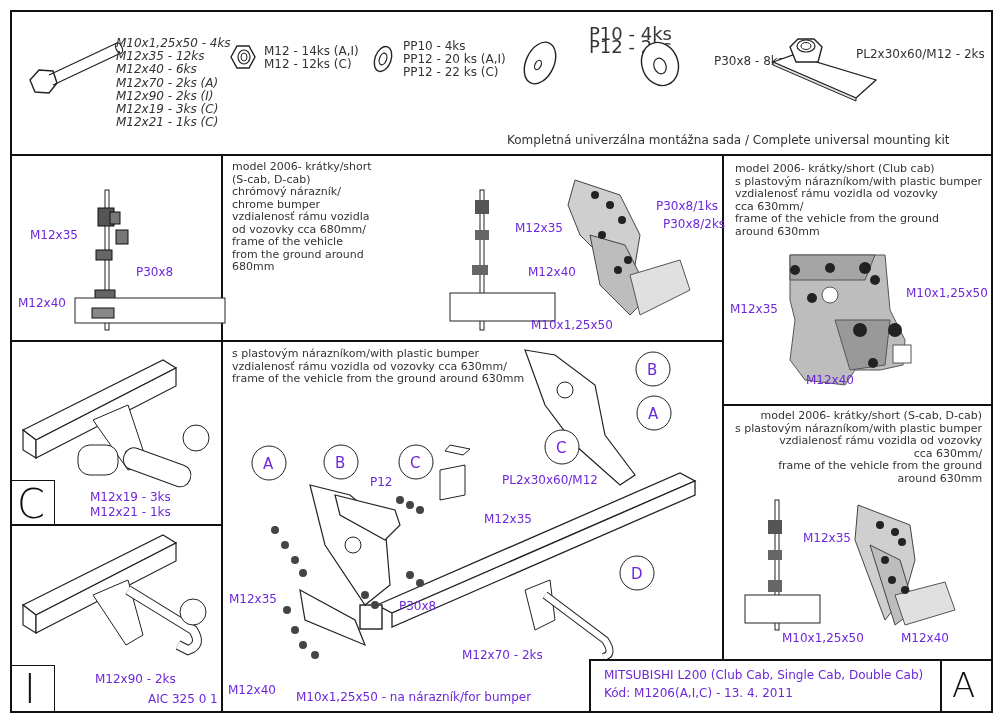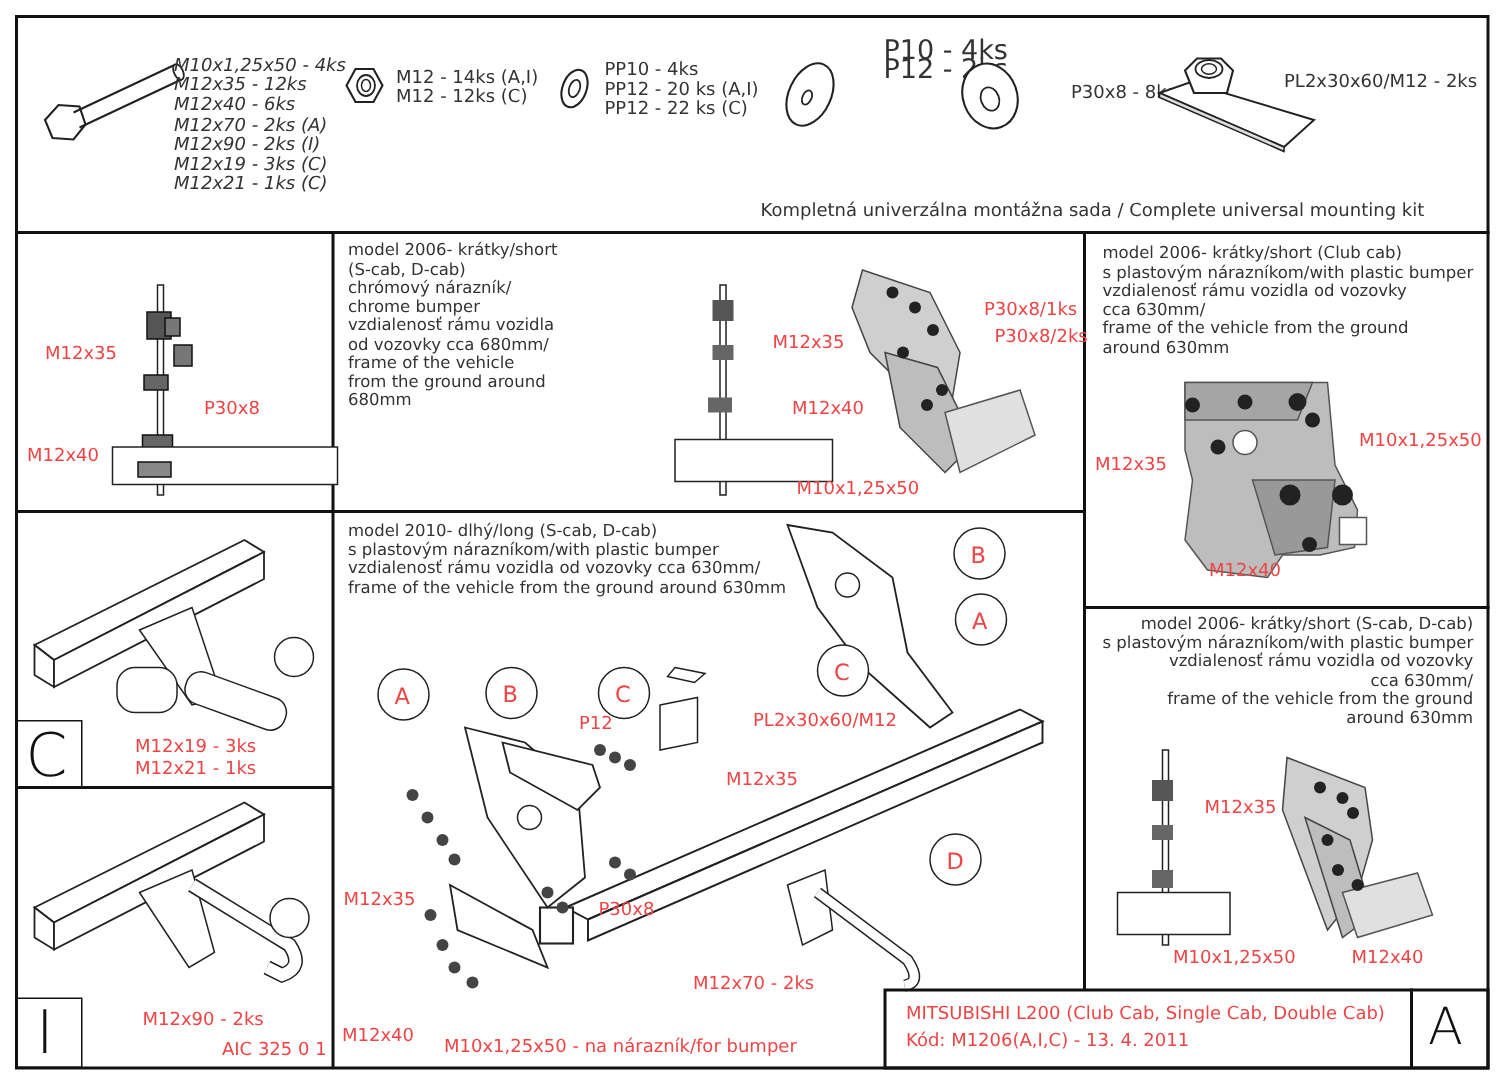--- a/index.html
+++ b/index.html
@@ -1,20 +1,20 @@
 <!DOCTYPE html>
 <html><head>
 <meta charset="utf-8">
 <style>
   html,body{margin:0;padding:0;background:#fff;}
   body{width:1000px;height:722px;position:relative;overflow:hidden;font-family:"DejaVu Sans","Liberation Sans",sans-serif;color:#222;}
   .frame{position:absolute;border:2px solid #111;box-sizing:border-box;}
   .line{position:absolute;background:#111;}
   .txt{position:absolute;font-size:11px;line-height:12.5px;color:#333;white-space:nowrap;}
-  .lbl{position:absolute;font-size:12px;color:#ef4444;white-space:nowrap;}
+  .lbl{position:absolute;font-size:12px;color:#6d28d9;white-space:nowrap;}
   .lines div{white-space:nowrap;}
   svg{position:absolute;overflow:visible;}
   .big{position:absolute;font-size:40px;font-weight:300;color:#111;line-height:1;}
 </style>
 </head>
 <body>
 
 <div class="frame" style="left:10px;top:10px;width:983px;height:703px;"></div>
 <div class="line" style="left:10px;top:154px;width:983px;height:2px;"></div>
 <div class="line" style="left:221px;top:155px;width:2px;height:557px;"></div>
@@ -210,21 +210,20 @@
   <path d="M110 60 L175 100 Q185 115 170 120 L160 115" fill="none" stroke="#222" stroke-width="10"></path>
   <path d="M110 60 L175 100 Q185 115 170 120 L160 115" fill="none" stroke="#fff" stroke-width="8"></path>
   <circle cx="175" cy="82" r="13" fill="#fff" stroke="#222"></circle>
 </svg>
 <div class="frame" style="left:10px;top:665px;width:45px;height:47px;border-width:1px;"></div>
 <div class="big" style="left:24px;top:669px;">I</div>
 <div class="lbl" style="left:95px;top:672px;">M12x90 - 2ks</div>
 <div class="lbl" style="left:148px;top:692px;">AIC 325 0 1</div>
 
 <div class="txt lines" style="left:232px;top:348px;">
-  <div>model 2010-  dlhý/long (S-cab, D-cab)</div>
   <div>s plastovým nárazníkom/with plastic bumper</div>
   <div>vzdialenosť rámu vozidla od vozovky cca 630mm/</div>
   <div>frame of the vehicle from the ground around 630mm</div>
 </div>
 
 <svg style="left:225px;top:345px;" width="498" height="360" viewBox="0 0 498 360">
 
   <polygon points="152,260 455,128 470,136 167,268" fill="#fff" stroke="#222" stroke-width="1.3"></polygon>
   <polygon points="167,268 470,136 470,150 167,282" fill="#fff" stroke="#222" stroke-width="1.3"></polygon>
   <rect x="135" y="260" width="22" height="24" fill="#fff" stroke="#222" stroke-width="1.4"></rect>
@@ -275,21 +274,21 @@
   <circle cx="637" cy="573" r="17" fill="#fff" stroke="#222"></circle>
 </svg>
 <div class="lbl" style="left:263px;top:455px;font-size:15px;">A</div>
 <div class="lbl" style="left:335px;top:454px;font-size:15px;">B</div>
 <div class="lbl" style="left:410px;top:454px;font-size:15px;">C</div>
 <div class="lbl" style="left:647px;top:361px;font-size:15px;">B</div>
 <div class="lbl" style="left:648px;top:405px;font-size:15px;">A</div>
 <div class="lbl" style="left:556px;top:439px;font-size:15px;">C</div>
 <div class="lbl" style="left:631px;top:565px;font-size:15px;">D</div>
 
-<div class="lbl" style="left:386px;top:475px;text-align:right;">P12</div>
+<div class="lbl" style="left:370px;top:475px;text-align:right;">P12</div>
 <div class="lbl" style="left:502px;top:473px;">PL2x30x60/M12</div>
 <div class="lbl" style="left:484px;top:512px;">M12x35</div>
 <div class="lbl" style="left:229px;top:592px;">M12x35</div>
 <div class="lbl" style="left:399px;top:599px;">P30x8</div>
 <div class="lbl" style="left:462px;top:648px;">M12x70 - 2ks</div>
 <div class="lbl" style="left:228px;top:683px;">M12x40</div>
 <div class="lbl" style="left:296px;top:690px;">M10x1,25x50 - na nárazník/for bumper</div>
 
 <div class="frame" style="left:589px;top:659px;width:404px;height:54px;border-width:2px;"></div>
 <div class="line" style="left:940px;top:659px;width:2px;height:53px;"></div>

